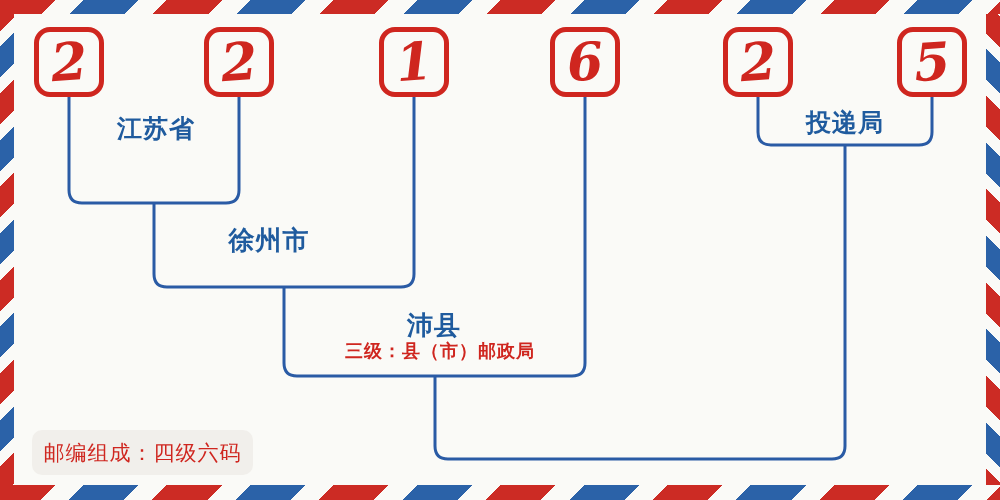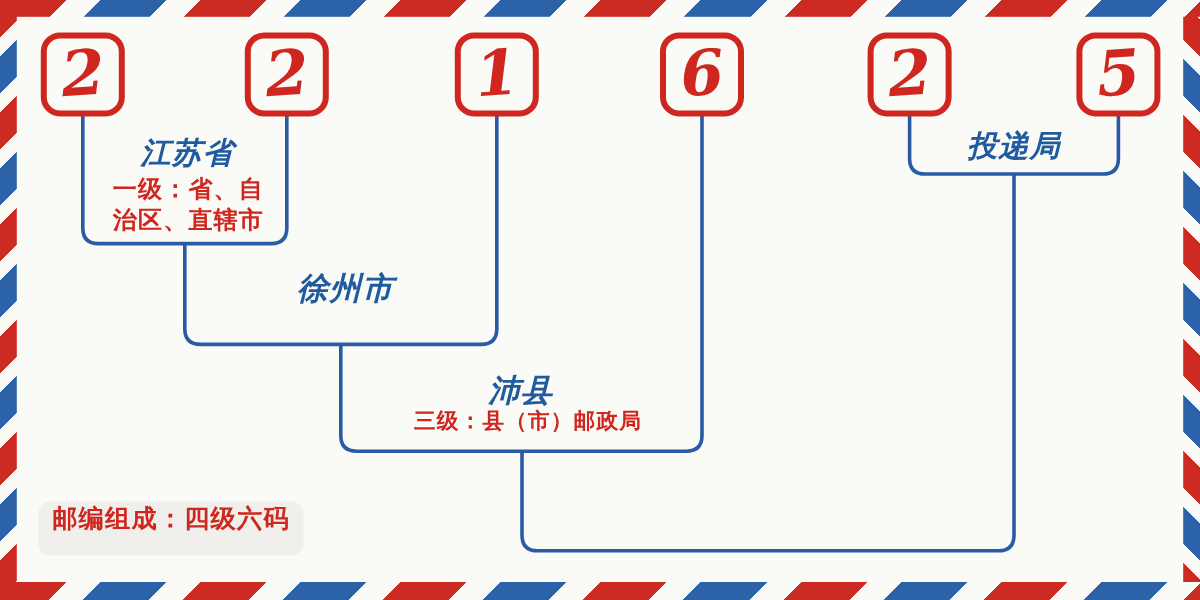--- a/index.html
+++ b/index.html
@@ -39,33 +39,33 @@
     font-style:italic;font-weight:bold;
     font-size:52px;line-height:1;color:var(--red,#cf261f);
     transform:rotate(-4deg);
   }
   
   #connectors{position:absolute;left:0;top:0;}
   #connectors path{fill:none;stroke:var(--line-blue,#2a5ba5);stroke-width:3;}
   
   .lbl{position:absolute;transform:translateX(-50%);white-space:nowrap;
        text-align:center;font-weight:bold;letter-spacing:1px;line-height:1.3;}
-  .lbl-blue{color:var(--blue,#1f5b9e);font-style:italic;}
+  .lbl-blue{color:var(--blue,#1f5b9e);}
   .lbl-red{color:var(--red,#cf261f);}
   .name-lg{font-size:26px;}
   .name-md{font-size:24px;}
   .level-txt{font-size:20px;}
   .level-txt-21{font-size:18px;}
   .two-line span{display:block;}
   
   .badge{
-    position:absolute;left:32px;top:418px;width:221px;height:45px;
+    position:absolute;left:32px;top:430px;width:221px;height:45px;
     background:var(--badge-bg,#f1efeb);border-radius:10px;
-    display:flex;align-items:flex-start;justify-content:center;
-    color:var(--red,#cf261f);font-weight:bold;font-size:21px;letter-spacing:1px;
+    display:flex;align-items:center;justify-content:center;
+    color:var(--red,#cf261f);font-weight:normal;font-size:21px;letter-spacing:1px;
   }
 </style>
 </head>
 <body>
 
 <div id="stage">
 
   <div class="border-strip border-v border-left"></div>
   <div class="border-strip border-v border-right"></div>
   <div class="border-strip border-h border-top"></div>
@@ -92,26 +92,22 @@
     <span class="digit">6</span>
   </div>
   <div class="digit-box" style="left:723px">
     <span class="digit">2</span>
   </div>
   <div class="digit-box" style="left:897px">
     <span class="digit">5</span>
   </div>
 
   <div class="lbl lbl-blue name-lg" style="left:156px;top:112px;font-size:25px">江苏省</div>
-  <div class="lbl lbl-red level-txt two-line" style="left:157px;top:145px">
-    <span>一级：省、自</span>
-    <span>治区、直辖市</span>
-  </div>
 
-  <div class="lbl lbl-blue name-lg" style="left:288px;top:224px">徐州市</div>
+  <div class="lbl lbl-blue name-lg" style="left:269px;top:224px">徐州市</div>
 
   <div class="lbl lbl-blue name-lg" style="left:434px;top:309px">沛县</div>
   <div class="lbl lbl-red level-txt-21" style="left:440px;top:340px">三级：县（市）邮政局</div>
 
 
   <div class="lbl lbl-blue name-md" style="left:845px;top:106px;font-size:25px">投递局</div>
 
   <div class="badge">
     <span>邮编组成：四级六码</span>
   </div>

